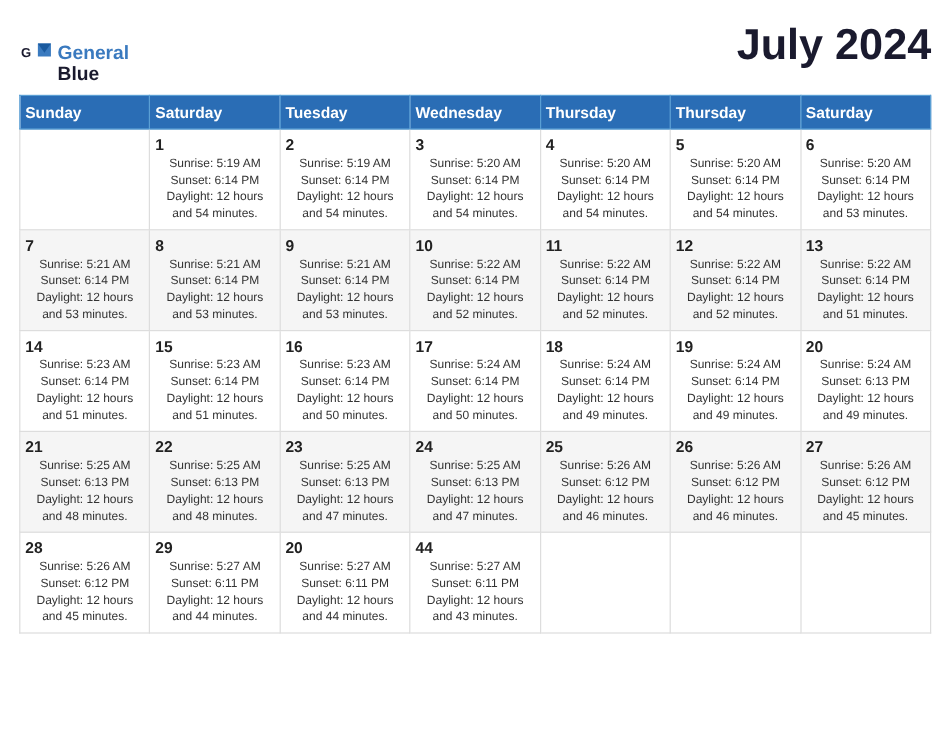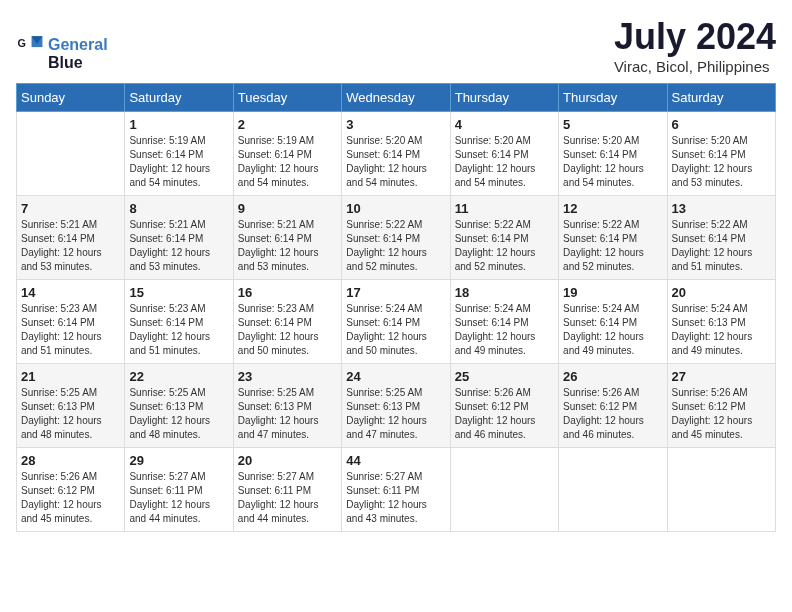--- a/index.html
+++ b/index.html
@@ -38,21 +38,21 @@
     }
     table {
       width: 100%;
       border-collapse: collapse;
       table-layout: fixed;
     }
     thead th {
       background-color: #2a6db5;
       color: #fff;
       font-size: 13px;
-      font-weight: normal;
+      font-weight: bold;
       padding: 6px 4px;
       text-align: left;
       border: 1px solid #5a9fd4;
     }
     tbody tr {
       border-bottom: 1px solid #ccc;
     }
     tbody td {
       vertical-align: top;
       padding: 5px 4px;
@@ -64,20 +64,21 @@
     .day-num {
       font-size: 13px;
       font-weight: bold;
       display: block;
       margin-bottom: 2px;
     }
     .day-info {
       font-size: 10px;
       line-height: 1.4;
       color: #333;
+      text-align: center;
     }
     .even-row td {
       background-color: #f5f5f5;
     }
     .odd-row td {
       background-color: #ffffff;
     }
   </style>
 </head>
 <body>
@@ -92,21 +93,20 @@
     </svg>
     <div>
       <div style="font-size:16px;font-weight:bold;color:#1a1a2e;line-height:1.1;margin-top:20px;">
         <span style="color:#3a7abf">General</span><br>
         <span style="color:#1a1a2e">Blue</span>
       </div>
     </div>
   </div>
   <div class="title-block">
     <div class="month-title">July 2024</div>
-    <div class="location">Virac, Bicol, Philippines</div>
   </div>
 </div>
 
 <table>
   <thead>
     <tr>
     <th>Sunday</th>
         <th>Saturday</th>
         <th>Tuesday</th>
         <th>Wednesday</th>

